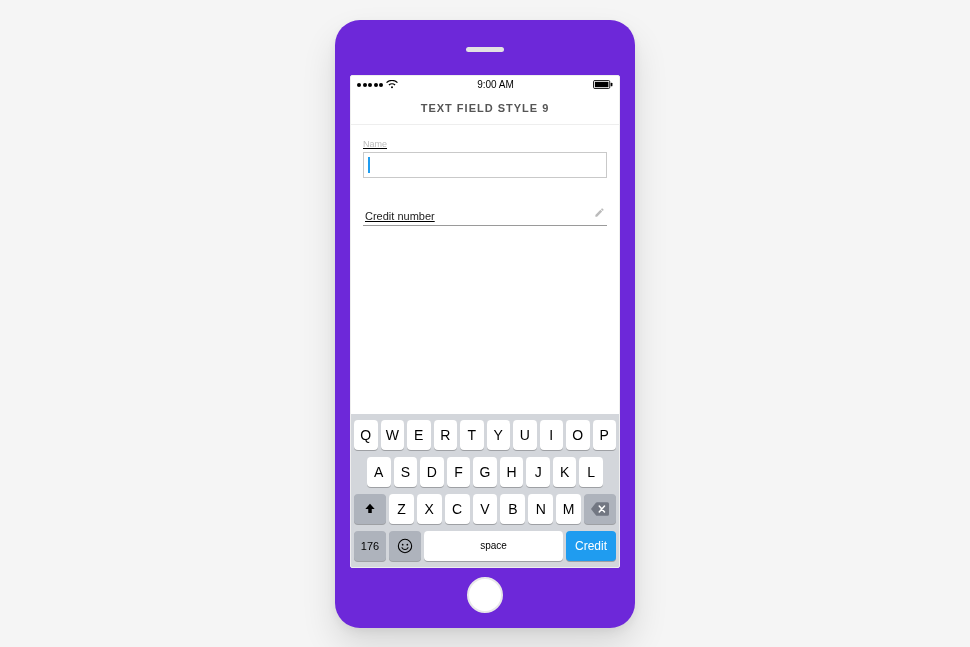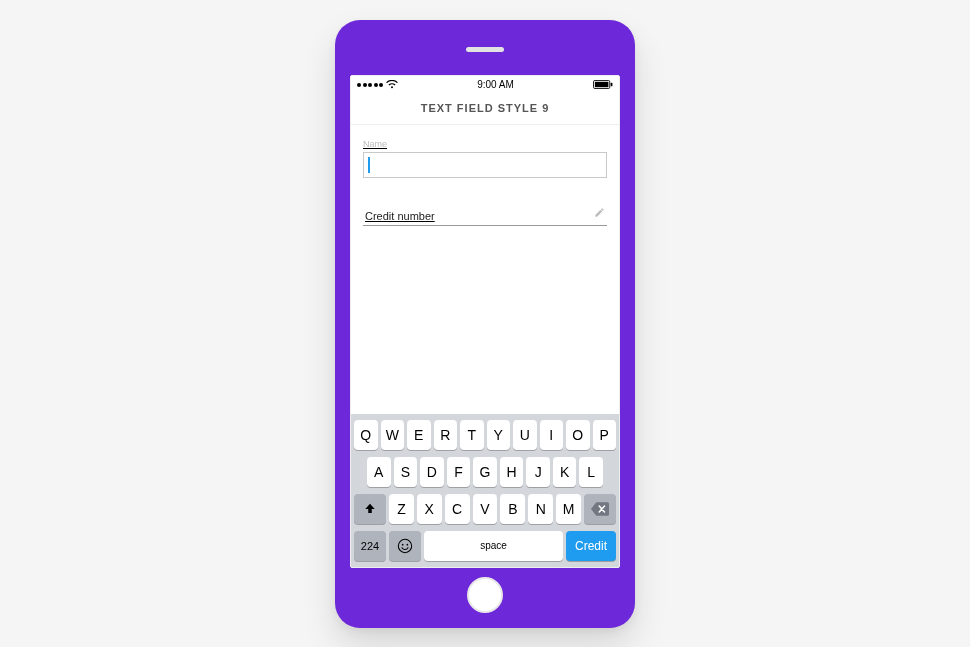--- a/index.html
+++ b/index.html
@@ -174,21 +174,21 @@
           <div class="key fn">
             <span class="bsp-icon">
               <svg width="18" height="14" viewBox="0 0 24 18">
                   <path fill="#727782" d="M22 0H8a2 2 0 0 0-1.5.7L0 9l6.5 8.3A2 2 0 0 0 8 18h14a2 2 0 0 0 2-2V2a2 2 0 0 0-2-2z"></path>
                   <path stroke="#fff" stroke-width="2" stroke-linecap="round" d="M11 5l7 8M18 5l-7 8"></path>
                 </svg>
             </span>
           </div>
         </div>
         <div class="krow row4">
-          <div class="key fn num">224</div>
+          <div class="key fn num">176</div>
           <div class="key fn emoji">
             <span class="emoji-icon">
               <svg width="16" height="16" viewBox="0 0 24 24">
                   <circle cx="12" cy="12" r="10" fill="none" stroke="#000" stroke-width="1.6"></circle>
                   <circle cx="8.5" cy="10" r="1.3" fill="#000"></circle>
                   <circle cx="15.5" cy="10" r="1.3" fill="#000"></circle>
                   <path d="M7.5 14.5c1 1.8 2.6 2.7 4.5 2.7s3.5-.9 4.5-2.7" fill="none" stroke="#000" stroke-width="1.6" stroke-linecap="round"></path>
                 </svg>
             </span>
           </div>

